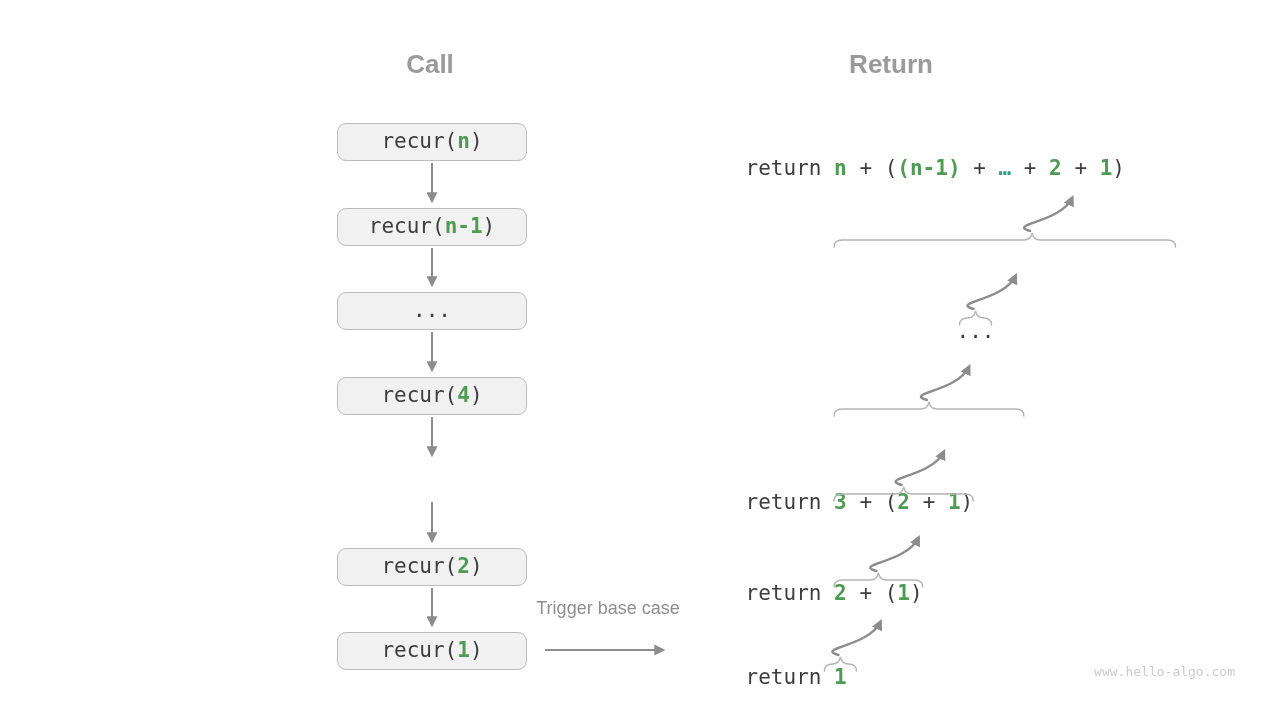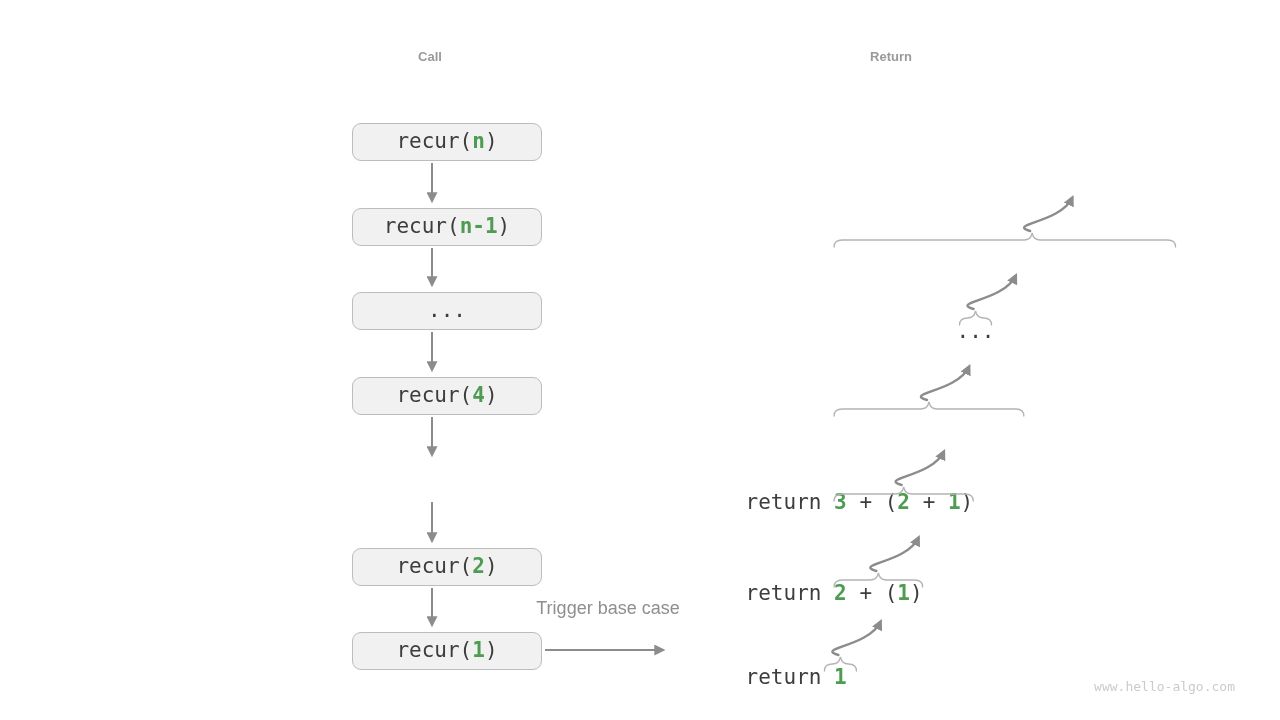--- a/index.html
+++ b/index.html
@@ -3,42 +3,42 @@
 <meta charset="utf-8">
 <style>
   html,body{margin:0;padding:0;background:#fff;}
   #page{
     position:relative;width:1280px;height:720px;background:#ffffff;
     overflow:hidden;font-family:"DejaVu Sans Mono",monospace;
   }
   #overlay{position:absolute;left:0;top:0;width:1280px;height:720px;pointer-events:none;z-index:3;}
   .hdr{
     position:absolute;top:49px;transform:translateX(-50%);
-    font-family:"Liberation Sans",sans-serif;font-weight:bold;font-size:13px;color:#9a9a9a;
+    font-family:"Liberation Sans",sans-serif;font-weight:bold;font-size:26px;color:#9a9a9a;
     white-space:pre;z-index:2;text-align:right;
   }
   .box{
-    position:absolute;left:352px;width:190px;height:38px;box-sizing:border-box;
+    position:absolute;left:337px;width:190px;height:38px;box-sizing:border-box;
     background:#f1f1f1;border:1.5px solid #bcbcbc;border-radius:9px;
     text-align:center;line-height:35px;font-size:21px;white-space:pre;z-index:2;
   }
   .ret-row{
     position:absolute;left:695px;font-size:21px;line-height:26px;white-space:pre;z-index:2;
   }
   .seg{white-space:pre;}
   .tk-md{color:#3d3d3d;}
   .tk-mg{color:#4e9b52;font-weight:bold;}
   .tk-mt{color:#2a9d8f;font-weight:bold;}
   .trigger{
     position:absolute;left:608px;top:598px;transform:translateX(-50%);
     font-family:"Liberation Sans",sans-serif;font-weight:normal;font-size:18px;color:#8e8e8e;
     white-space:pre;z-index:2;
   }
   .watermark{
-    position:absolute;right:45px;top:679px;font-size:13px;color:#cbcbcb;
+    position:absolute;right:45px;top:664px;font-size:13px;color:#cbcbcb;
     font-family:"DejaVu Sans Mono",monospace;white-space:pre;z-index:2;
   }
 </style>
 </head>
 <body>
 
 <div id="page">
 
   <svg id="overlay">
     <defs>
@@ -74,20 +74,23 @@
   <div class="hdr" style="left:430px">Call</div>
   <div class="hdr" style="left:891px">Return</div>
 
   <div class="box" style="top:123px"><span class="tk-md">recur(</span><span class="tk-mg">n</span><span class="tk-md">)</span></div>
   <div class="box" style="top:208px"><span class="tk-md">recur(</span><span class="tk-mg">n-1</span><span class="tk-md">)</span></div>
   <div class="box" style="top:292px"><span class="tk-md">...</span></div>
   <div class="box" style="top:377px"><span class="tk-md">recur(</span><span class="tk-mg">4</span><span class="tk-md">)</span></div>
   <div class="box" style="top:548px"><span class="tk-md">recur(</span><span class="tk-mg">2</span><span class="tk-md">)</span></div>
   <div class="box" style="top:632px"><span class="tk-md">recur(</span><span class="tk-mg">1</span><span class="tk-md">)</span></div>
 
+  <div class="ret-row" style="top:129px">
+    <span class="seg"><span class="tk-md">return </span></span><span class="seg expr"><span class="tk-mg">n</span><span class="tk-md"> + (</span><span class="tk-mg">(n-1)</span><span class="tk-md"> + </span><span class="tk-mt">…</span><span class="tk-md"> + </span><span class="tk-mg">2</span><span class="tk-md"> + </span><span class="tk-mg">1</span><span class="tk-md">)</span></span>
+  </div>
   <div class="ret-row" style="top:292px;left:906px">
     <span class="seg"></span><span class="seg expr"><span class="tk-md">...</span></span>
   </div>
   <div class="ret-row" style="top:463px">
     <span class="seg"><span class="tk-md">return </span></span><span class="seg expr"><span class="tk-mg">3</span><span class="tk-md"> + (</span><span class="tk-mg">2</span><span class="tk-md"> + </span><span class="tk-mg">1</span><span class="tk-md">)</span></span>
   </div>
   <div class="ret-row" style="top:554px">
     <span class="seg"><span class="tk-md">return </span></span><span class="seg expr"><span class="tk-mg">2</span><span class="tk-md"> + (</span><span class="tk-mg">1</span><span class="tk-md">)</span></span>
   </div>
   <div class="ret-row" style="top:638px">

